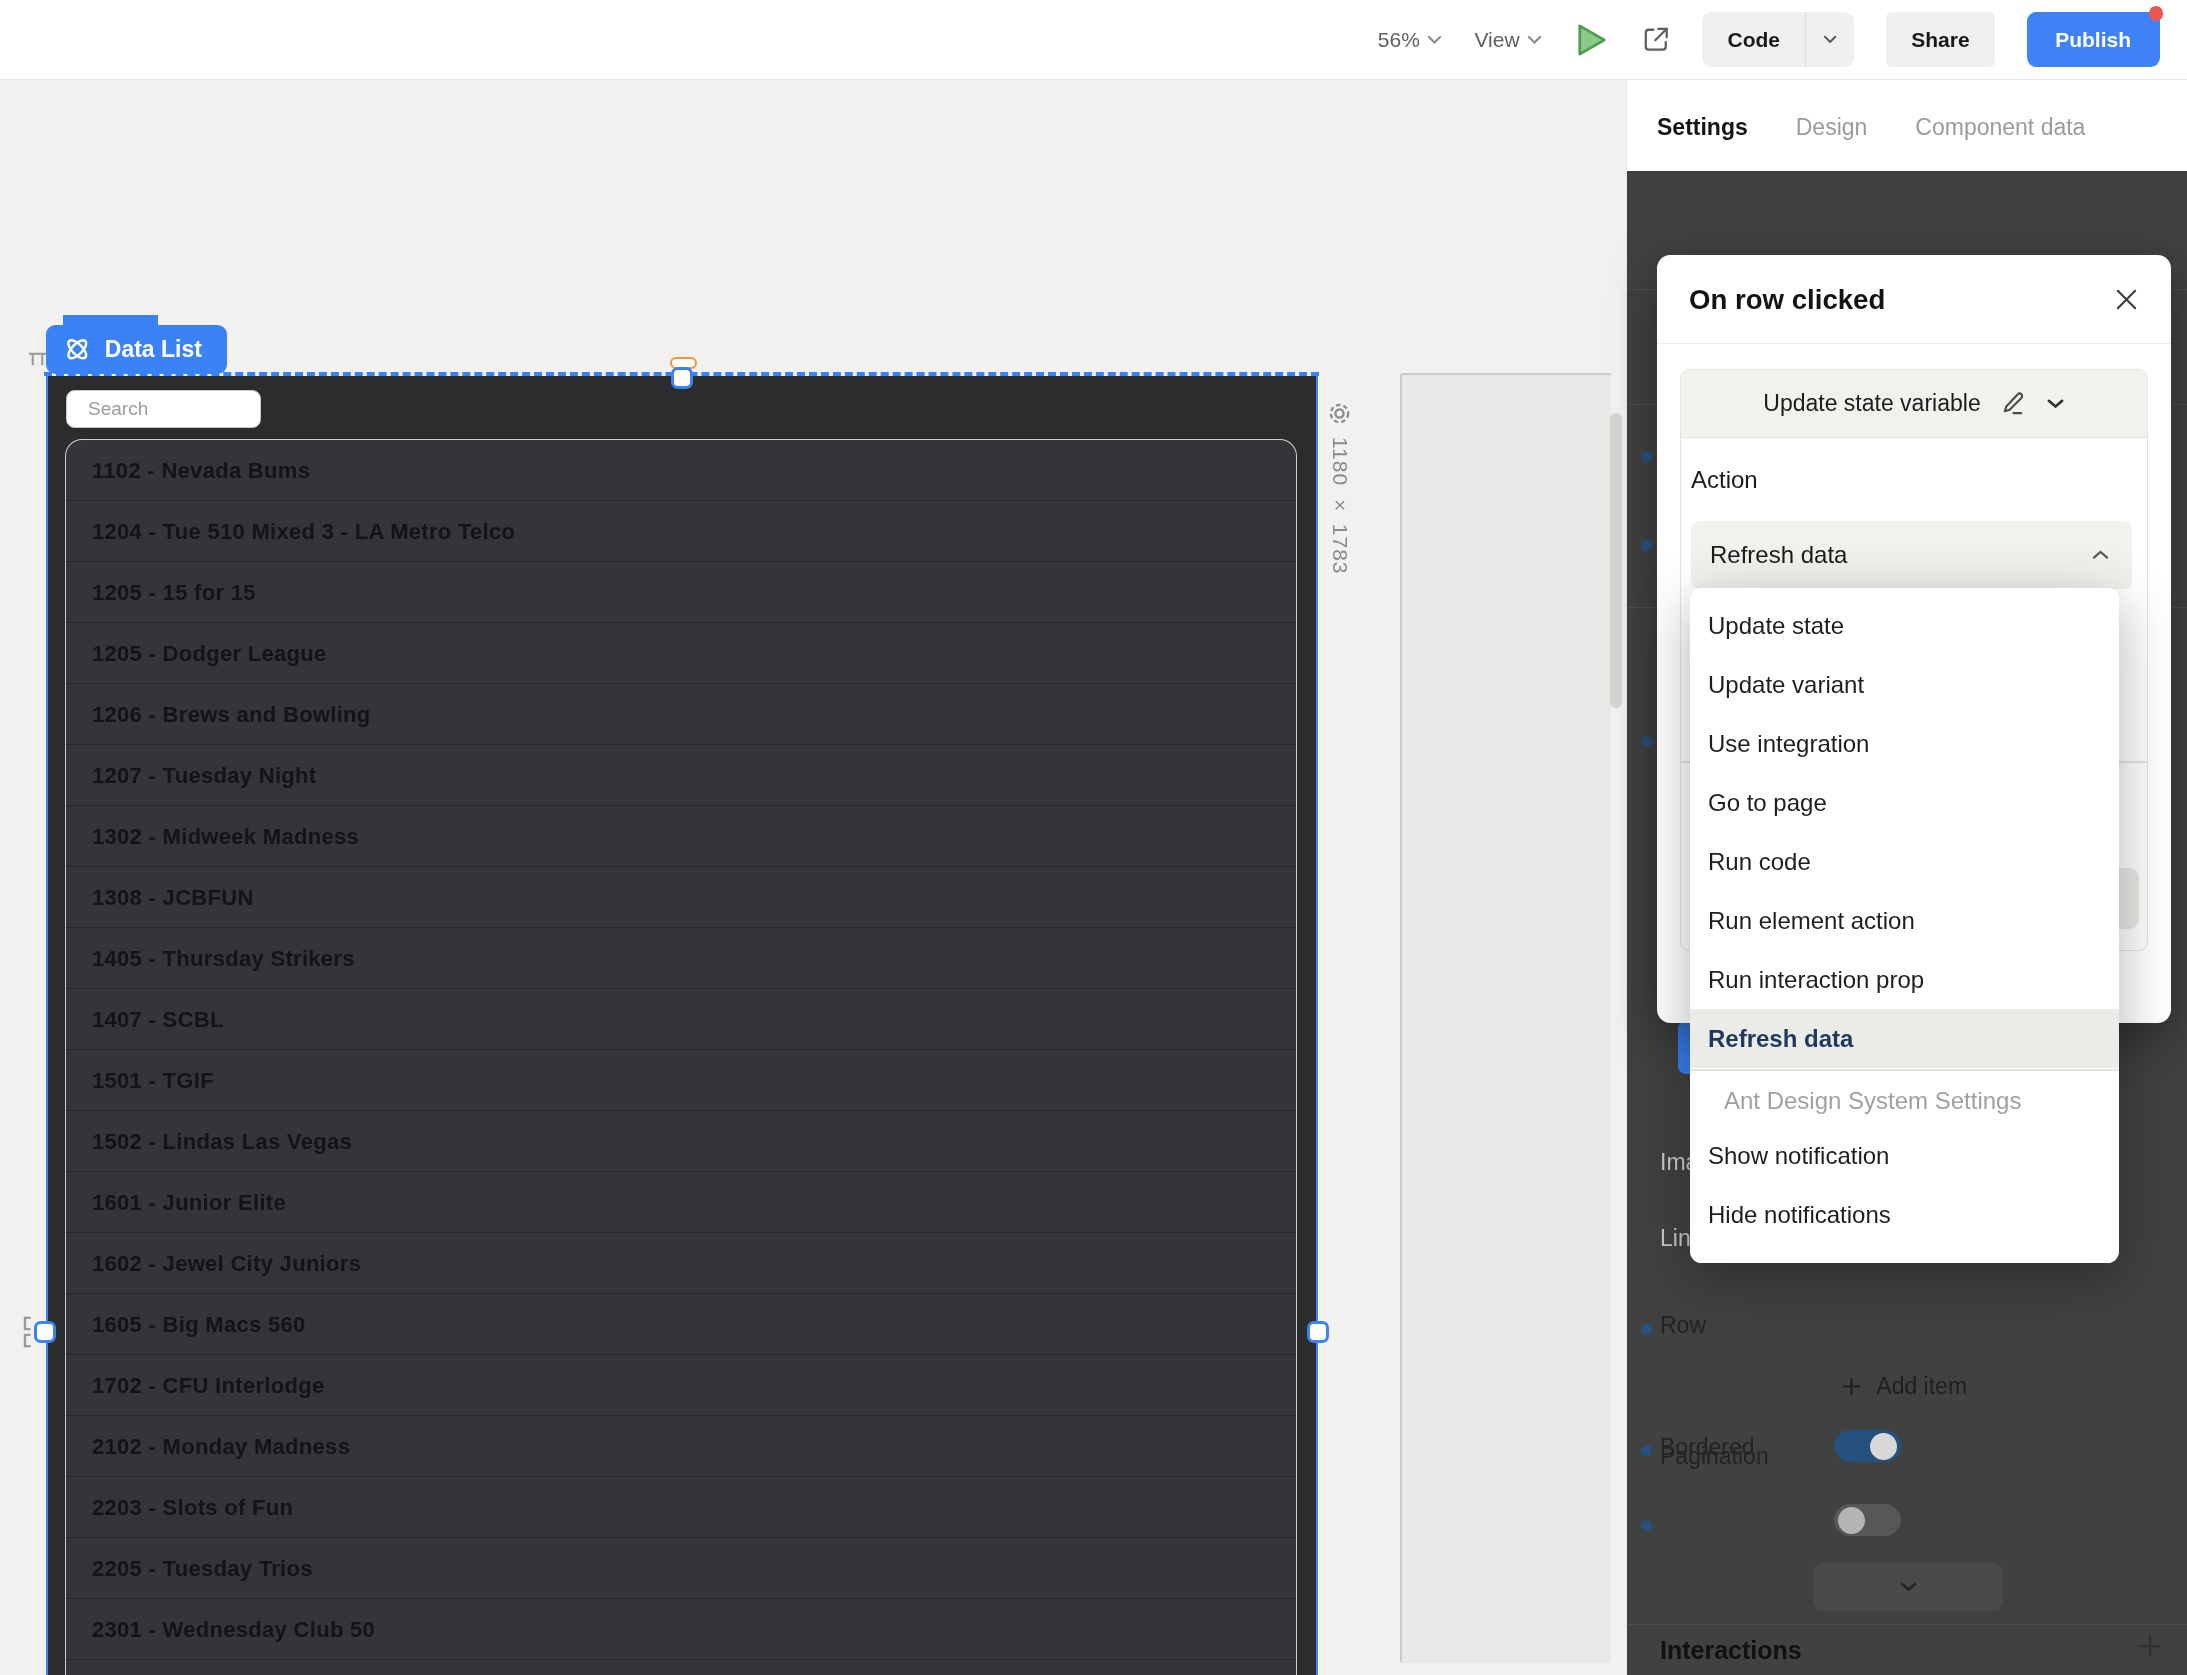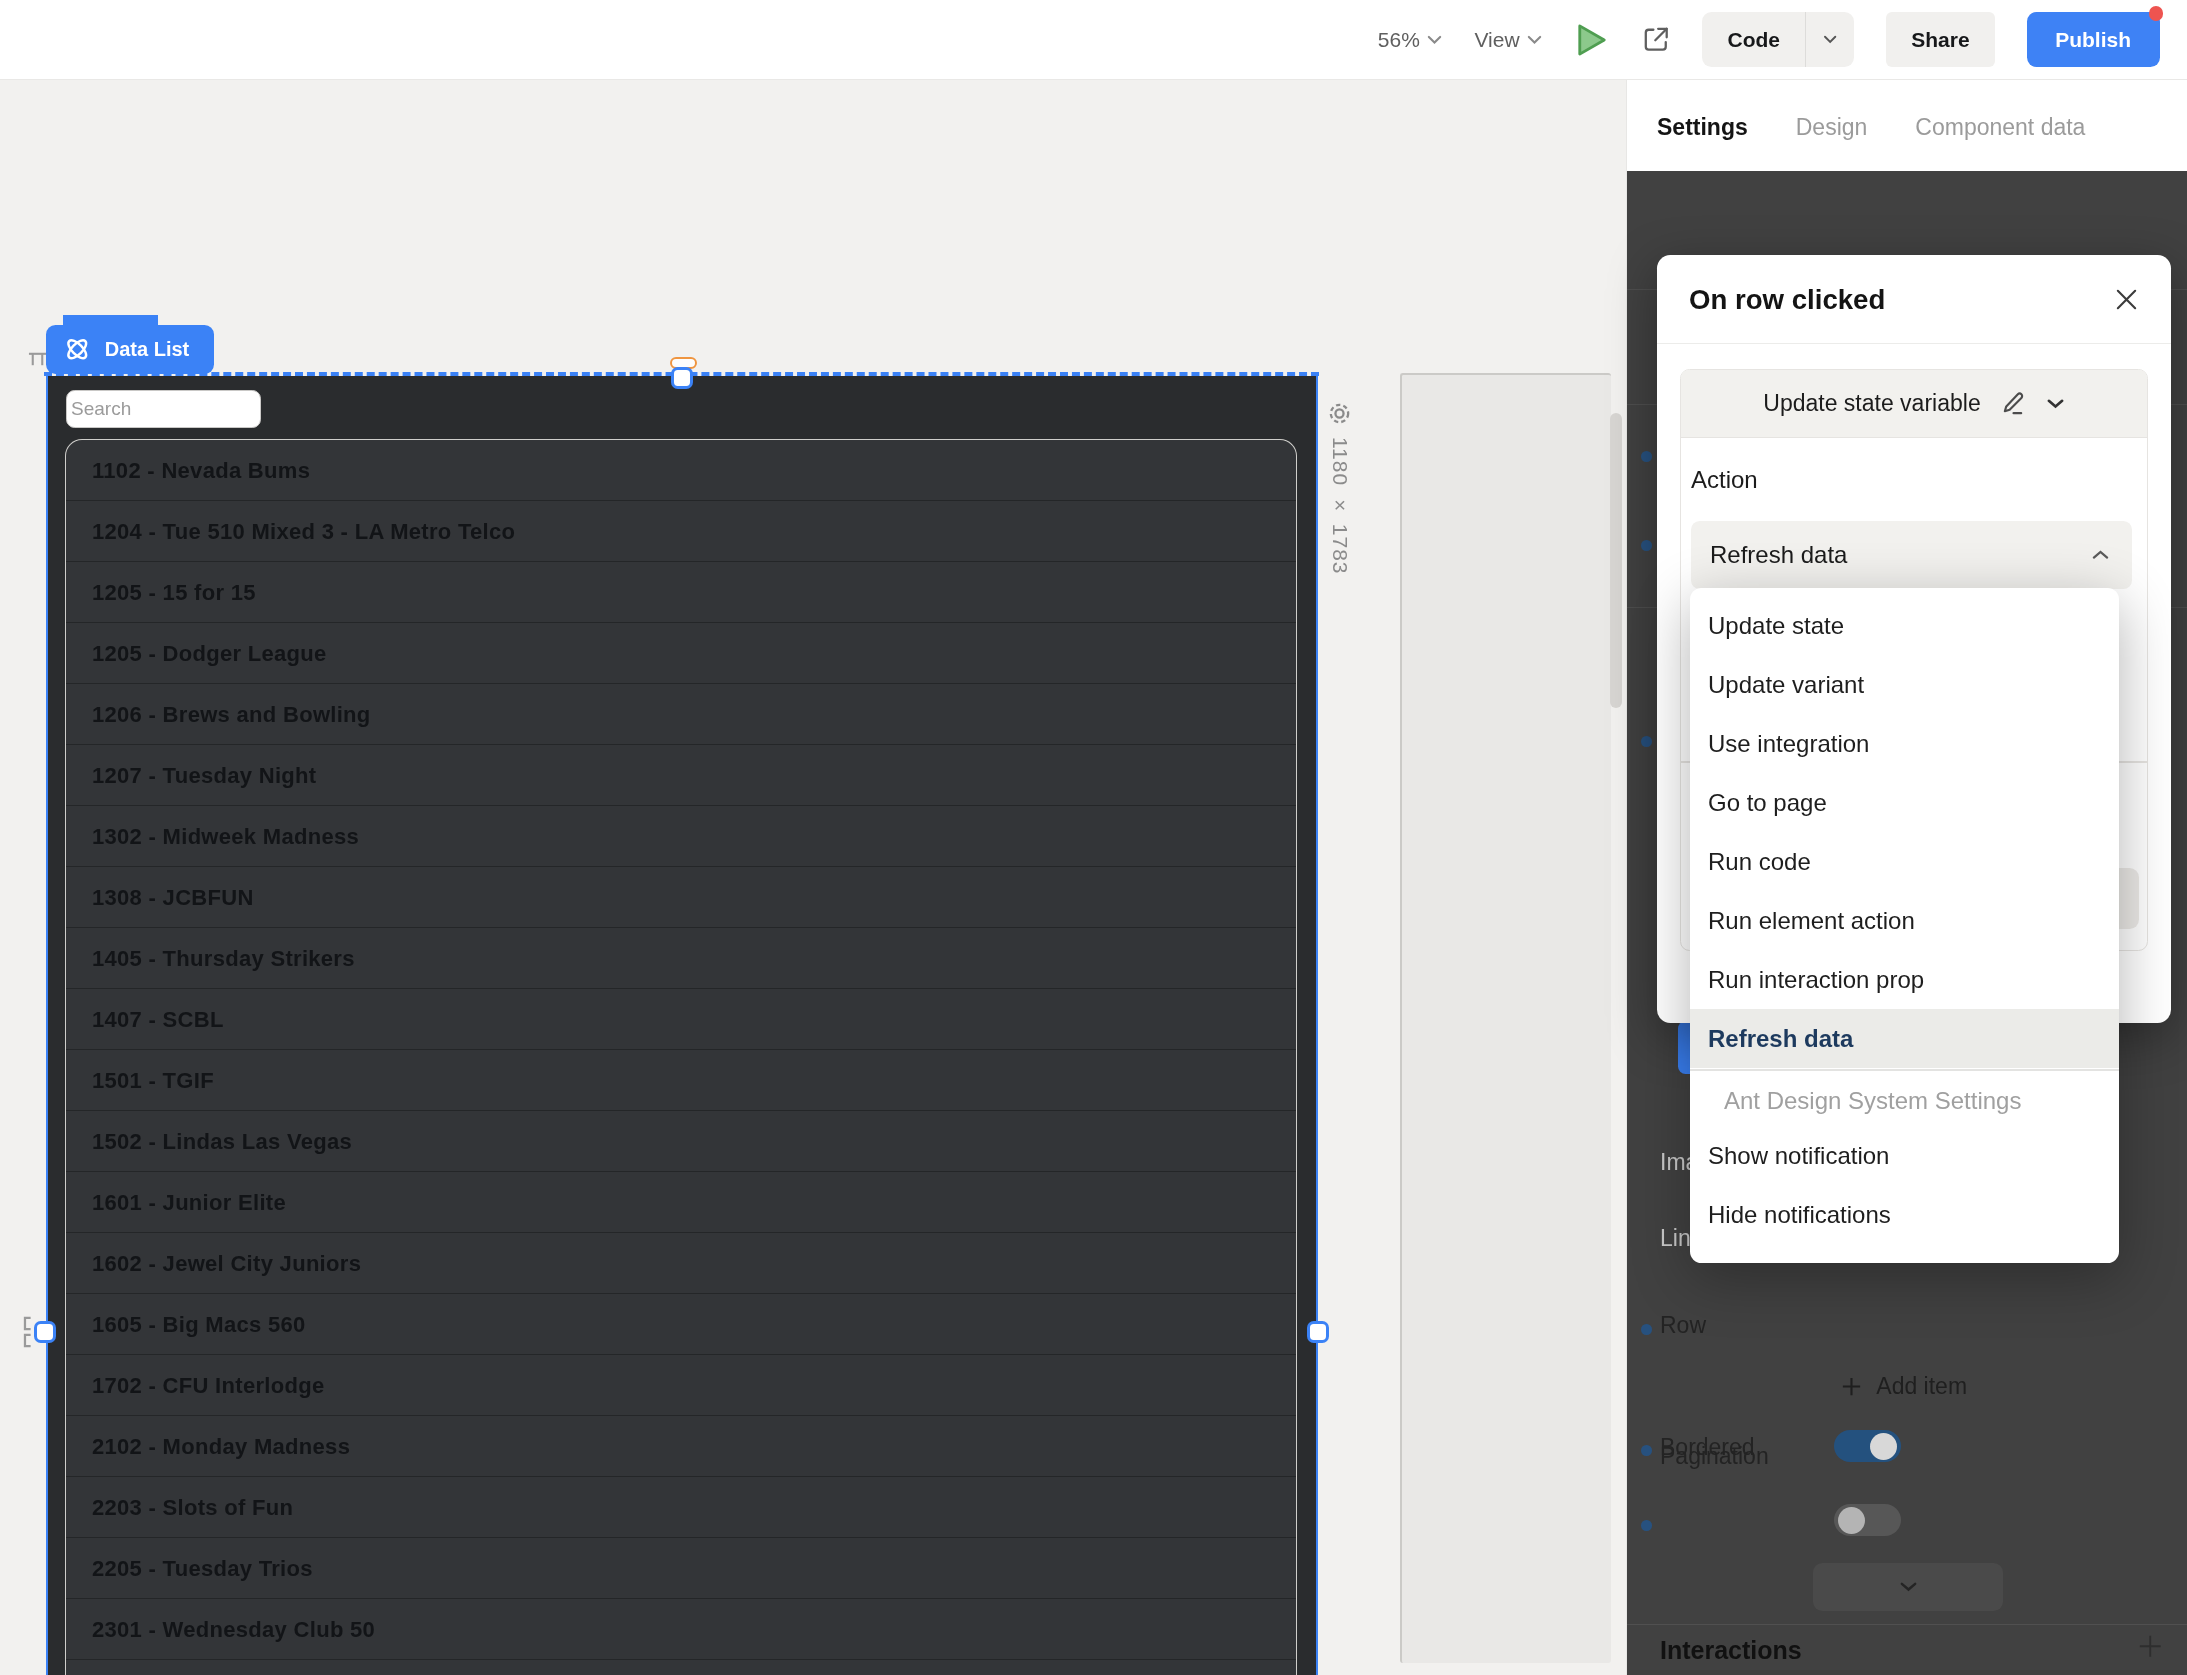--- a/index.html
+++ b/index.html
@@ -25,29 +25,29 @@
 
   
   .canvas { position:absolute; left:0; top:80px; width:1626px; height:1596px; background:#f2f1ef; }
   .artboard2 { position:absolute; left:1400px; top:293px; width:211px; height:1290px;
                background:#e9e8e6; border-top:2.9px solid #cbcac7; border-left:2.9px solid #cbcac7; border-radius:2.9px; }
   .canvas-scrollbar { position:absolute; left:1610px; top:333px; width:12.4px; height:295px;
                       border-radius:6.7px; background:#d7d5d2; }
   .frame-icon { position:absolute; left:27px; top:270px; color:#9a9a9a; }
   .comp-tabbar { position:absolute; left:63px; top:235px; width:95px; height:9.5px; background:#3b82f6; }
   .comp-pill { position:absolute; left:46px; top:245px; height:49px; padding:0 25px 0 17px; background:#3b82f6;
-               border-radius:9.5px; display:flex; align-items:center; gap:13.3px; color:#fff; font-size:20px; font-weight:700; z-index:2;}
+               border-radius:9.5px; display:flex; align-items:center; gap:13.3px; color:#fff; font-size:23px; font-weight:700; z-index:2;}
   .datalist { position:absolute; left:46px; top:296px; width:1272px; height:1380px; background:#2a2c2e;
               border-left:2.9px solid #3b82f6; border-right:2.9px solid #3b82f6;
               background-clip:padding-box; }
   .datalist-dash { position:absolute; left:44px; top:292px; width:1275px; height:0;
                    border-top:4.8px dashed #3b82f6; }
   .search-box { position:absolute; left:66px; top:310px; width:195px; height:38px; background:#ffffff;
                 border:1.9px solid #c9c8c6; border-radius:8.6px; display:flex; align-items:center; overflow:hidden; }
-  .search-box input { flex:1; border:0; outline:none; font-size:19px; color:#333; padding:0 4px;
+  .search-box input { flex:1; border:0; outline:none; font-size:19px; color:#333; padding:0 21px;
                       font-family:"Liberation Sans",sans-serif; background:transparent; }
   .search-box input::placeholder { color:#9b9b9b; }
   .search-sep { width:1.9px; height:38px; background:#d9d8d6; }
   .row-list { position:absolute; left:65px; top:359px; width:1232px; height:1317px;
               border:1.9px solid #cfcecb; border-bottom:0; border-radius:17px 17px 0 0;
               background:#333538; overflow:hidden; }
   .lrow { height:61px; line-height:61px; padding-left:26px; font-size:22px; font-weight:700;
           color:#121417; letter-spacing:0.3px; border-bottom:1px solid rgba(0,0,0,.28); }
   
   .handle-orange { position:absolute; left:670px; top:277px; width:27px; height:12.4px; background:#fdfdfc;

